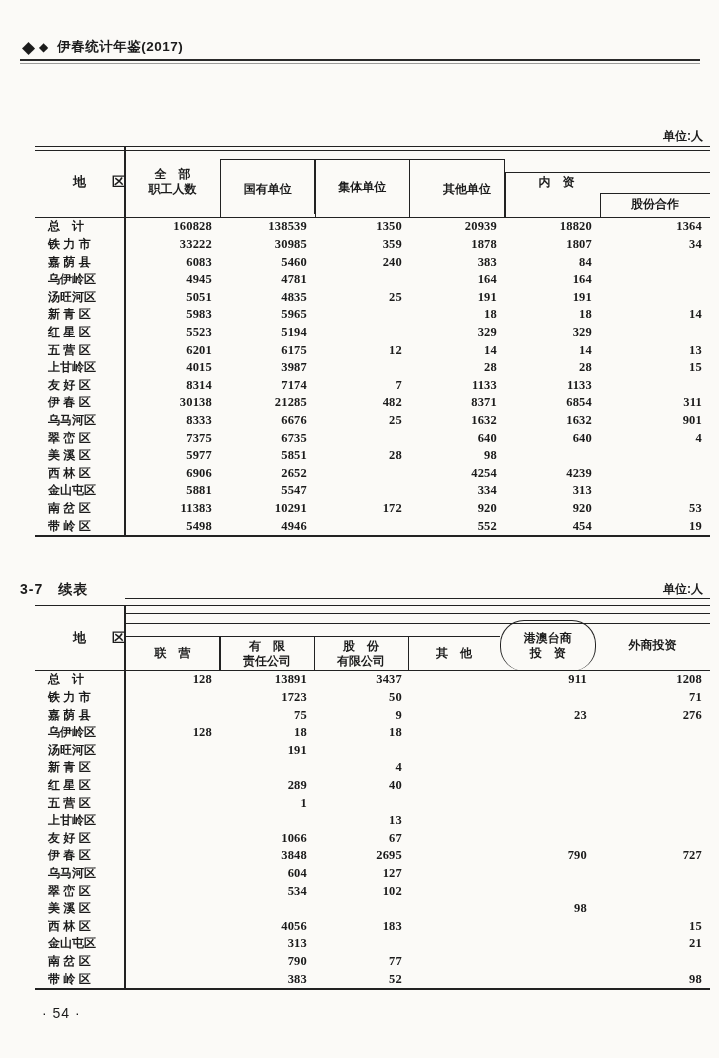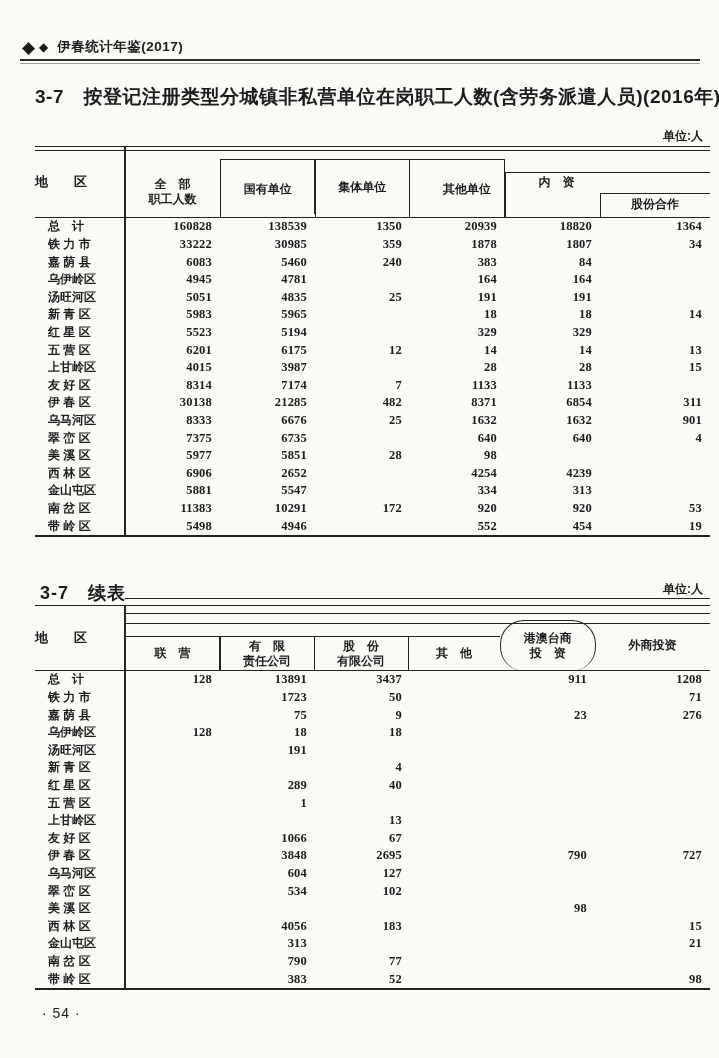--- a/index.html
+++ b/index.html
@@ -13,31 +13,31 @@
   .brand { position:absolute; left:22px; top:38px; display:flex; align-items:center; gap:4px; }
   .diamond-lg { font-size:17px; line-height:1; }
   .diamond-sm { font-size:12px; line-height:1; margin-right:5px; }
   .brand-text { font-size:13.5px; font-weight:bold; letter-spacing:.5px; }
   .brand-rule-1 { position:absolute; left:20px; right:19px; top:59px; height:2px; background:#2a2a2a; }
   .brand-rule-2 { position:absolute; left:20px; right:19px; top:62.5px; height:1.6px; background:#9b9b99; }
 
   
   .doc-title { position:absolute; left:35px; top:84px; width:665px; font-size:19px; font-weight:bold; letter-spacing:.5px; white-space:nowrap; }
   .unit-label-1 { position:absolute; right:16px; top:128px; font-size:12px; font-weight:bold; }
-  .continued-label { position:absolute; left:40px; top:581px; font-size:18px; font-weight:bold; letter-spacing:1px; }
+  .continued-label { position:absolute; left:20px; top:581px; font-size:14px; font-weight:bold; letter-spacing:1px; }
   .unit-label-2 { position:absolute; right:16px; top:581px; font-size:12px; font-weight:bold; }
   .page-number { position:absolute; left:42px; top:1005px; font-size:14px; letter-spacing:1px; }
 
   
   .tbl { position:absolute; left:35px; width:675px; }
   .line { position:absolute; background:#222; }
   .full { left:0; right:0; }
   .part { left:90px; right:0; }
   .vline { position:absolute; left:89.4px; width:1.3px; background:#222; }
-  .hcell-region { position:absolute; left:0; width:90px; display:flex; align-items:center; justify-content:flex-start;
+  .hcell-region { position:absolute; left:0; width:90px; display:flex; align-items:center; justify-content:flex-end;
                   font-size:13px; font-weight:bold; }
   .hbox { position:absolute; border:1.2px solid #222; border-bottom:none; display:flex; flex-direction:column;
           align-items:center; justify-content:center; font-size:12px; font-weight:bold; line-height:15px; }
   .hopen { position:absolute; border-top:1.2px solid #222; border-left:1.2px solid #222; }
   .hlabel { position:absolute; display:flex; flex-direction:column; align-items:center; justify-content:center;
             font-size:12px; font-weight:bold; line-height:15px; text-align:center; }
   .tbody { position:absolute; left:0; right:0; }
   .trow { display:flex; align-items:center; }
   .rname { width:90px; padding-left:13px; font-size:12px; font-weight:bold; white-space:pre; overflow:hidden; }
   .cell { text-align:right; padding-right:8px; font-family:"Liberation Serif","DejaVu Serif",serif;
@@ -65,32 +65,31 @@
 <div class="page">
 
   <div class="brand">
     <span class="diamond-lg">◆</span>
     <span class="diamond-sm">◆</span>
     <span class="brand-text">伊春统计年鉴(2017)</span>
   </div>
   <div class="brand-rule-1"></div>
   <div class="brand-rule-2"></div>
 
-  <div class="doc-title">3-7　按登记注册类型分城镇非私营单位在岗职工人数(含劳务派遣人员)(2016年)</div>
   <div class="unit-label-1">单位:人</div>
 
   <div class="tbl t1">
     <div class="line full" style="top:0;height:1.3px;"></div>
     <div class="line full" style="top:4px;height:1px;"></div>
     <div class="vline" style="top:0;bottom:0;"></div>
 
     <div class="hcell-region" style="top:0;height:72px;">
       <span>地　　区</span>
     </div>
-    <div class="hlabel" style="left:90px;top:18px;width:95px;height:56px;">
+    <div class="hlabel" style="left:90px;top:8px;width:95px;height:56px;">
       <div>全　部</div>
       <div>职工人数</div>
     </div>
     <div class="hbox" style="left:185px;top:13px;width:95.6px;height:59px;">
       <div>国有单位</div>
     </div>
     <div class="hbox" style="left:279.4px;top:13px;width:95.6px;height:55px;">
       <div>集体单位</div>
     </div>
     <div class="hbox" style="left:373.8px;top:13px;width:96.2px;height:59px;padding-left:20px;">

